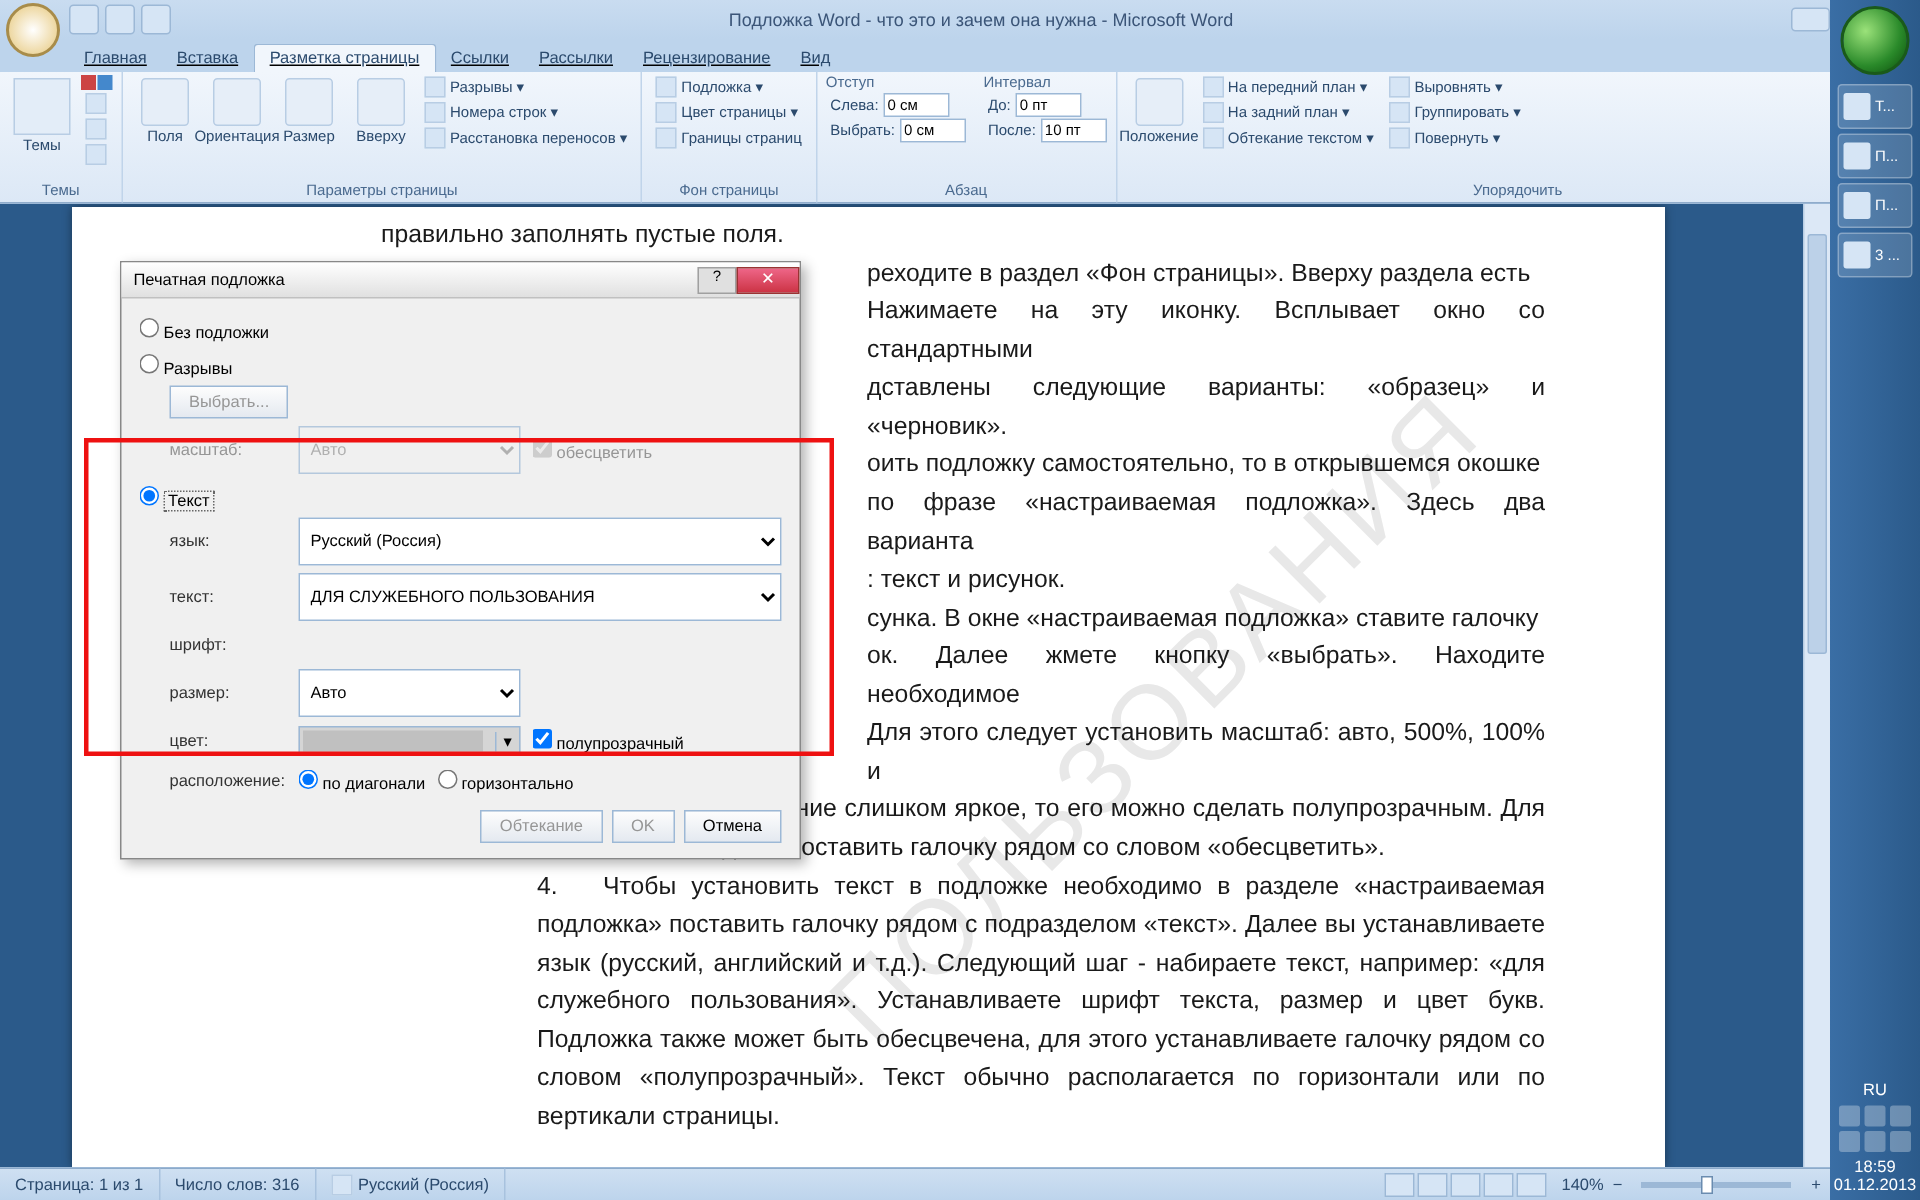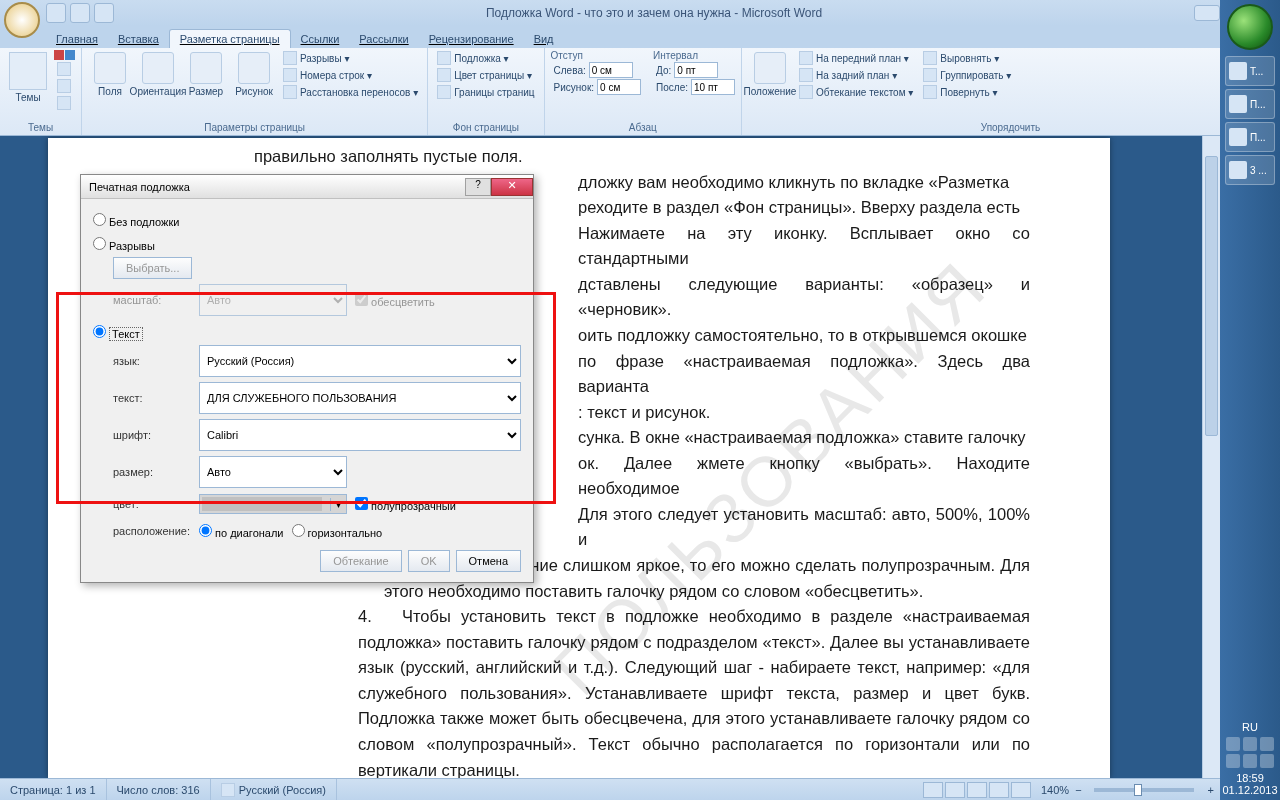--- a/index.html
+++ b/index.html
@@ -153,21 +153,21 @@
       <div class="big-btn">
           <div class="icn"></div>
           <span>Ориентация</span>
         </div>
       <div class="big-btn">
           <div class="icn"></div>
           <span>Размер</span>
         </div>
       <div class="big-btn">
           <div class="icn"></div>
-          <span>Рисунок</span>
+          <span>Вверху</span>
         </div>
       <div class="small-col">
         <div class="small-btn">
             <div class="si"></div>
             <span>Разрывы ▾</span>
           </div>
         <div class="small-btn">
             <div class="si"></div>
             <span>Номера строк ▾</span>
           </div>
@@ -204,21 +204,21 @@
     <div class="group-body">
       <div class="small-col">
         <div style="color:#4a6a8f;font-size:10px;">Отступ</div>
         <div class="spin-row">
             <div class="si"></div>
             <span>Слева:</span>
             <input value="0 см" style="">
           </div>
         <div class="spin-row">
             <div class="si"></div>
-            <span>Рисунок:</span>
+            <span>Выбрать:</span>
             <input value="0 см" style="">
           </div>
       </div>
       <div class="small-col" style="margin-left:8px;">
         <div style="color:#4a6a8f;font-size:10px;">Интервал</div>
         <div class="spin-row">
             <div class="si"></div>
             <span>До:</span>
             <input value="0 пт" style="">
           </div>
@@ -269,21 +269,20 @@
     </div>
     <div class="group-label">Упорядочить</div>
   </div>
 </div>
 
 <div class="doc-area">
   <div class="page">
     <div class="watermark">ПОЛЬЗОВАНИЯ</div>
     <div class="doc-text">
       <p style="padding-left:66px;">правильно заполнять пустые поля.</p>
-      <p style="padding-left:390px;">дложку вам необходимо кликнуть по вкладке «Разметка</p>
       <p style="padding-left:390px;">реходите в раздел «Фон страницы».  Вверху раздела есть</p>
       <p style="padding-left:390px;">Нажимаете на эту иконку. Всплывает окно со стандартными</p>
       <p style="padding-left:390px;">дставлены следующие варианты: «образец» и «черновик».</p>
       <p style="padding-left:390px;">оить подложку самостоятельно, то в открывшемся окошке</p>
       <p style="padding-left:390px;">по фразе «настраиваемая подложка».  Здесь два варианта</p>
       <p style="padding-left:390px;">: текст и рисунок.</p>
       <p style="padding-left:390px;">сунка. В окне «настраиваемая подложка» ставите галочку</p>
       <p style="padding-left:390px;">ок. Далее жмете кнопку «выбрать». Находите необходимое</p>
       <p style="padding-left:390px;">Для этого следует установить масштаб: авто, 500%, 100% и</p>
       <p class="ind">т.д. Если изображение слишком яркое, то его можно сделать полупрозрачным. Для этого необходимо поставить галочку рядом со словом «обесцветить».</p>
@@ -334,23 +333,20 @@
           </div>
         </div>
       <div class="dlg-row">
           <span class="dlg-lbl">текст:</span>
           <div class="dlg-ctrl">
             <select><option>ДЛЯ СЛУЖЕБНОГО ПОЛЬЗОВАНИЯ</option></select>
           </div>
         </div>
       <div class="dlg-row">
           <span class="dlg-lbl">шрифт:</span>
-          <div class="dlg-ctrl">
-            <select><option>Calibri</option></select>
-          </div>
         </div>
       <div class="dlg-row">
           <span class="dlg-lbl">размер:</span>
           <div class="dlg-ctrl">
             <select class="narrow"><option>Авто</option></select>
           </div>
         </div>
       <div class="dlg-row">
           <span class="dlg-lbl">цвет:</span>
           <div class="dlg-ctrl">

